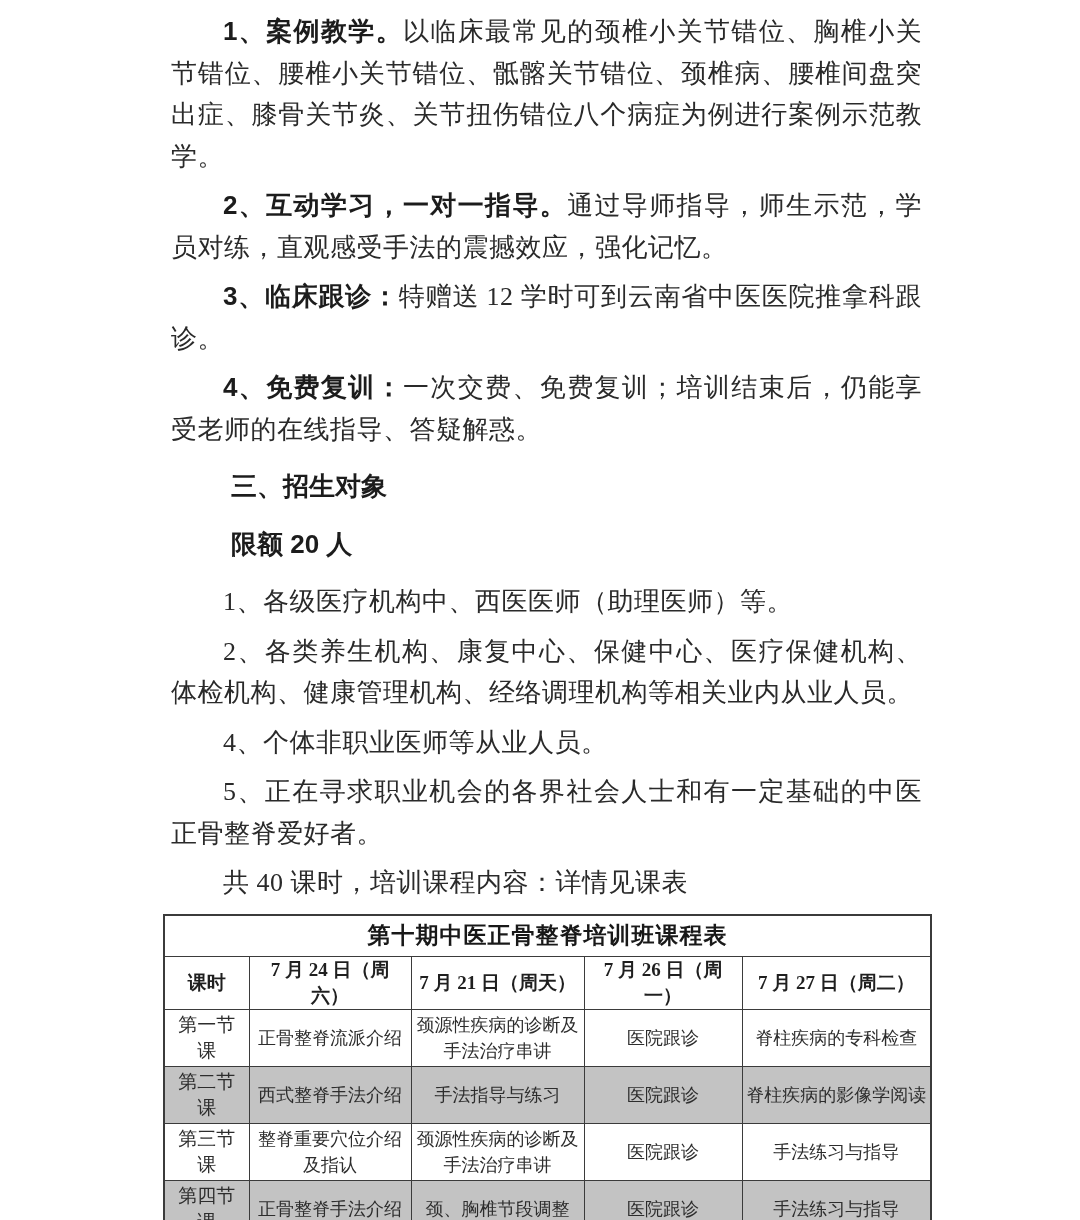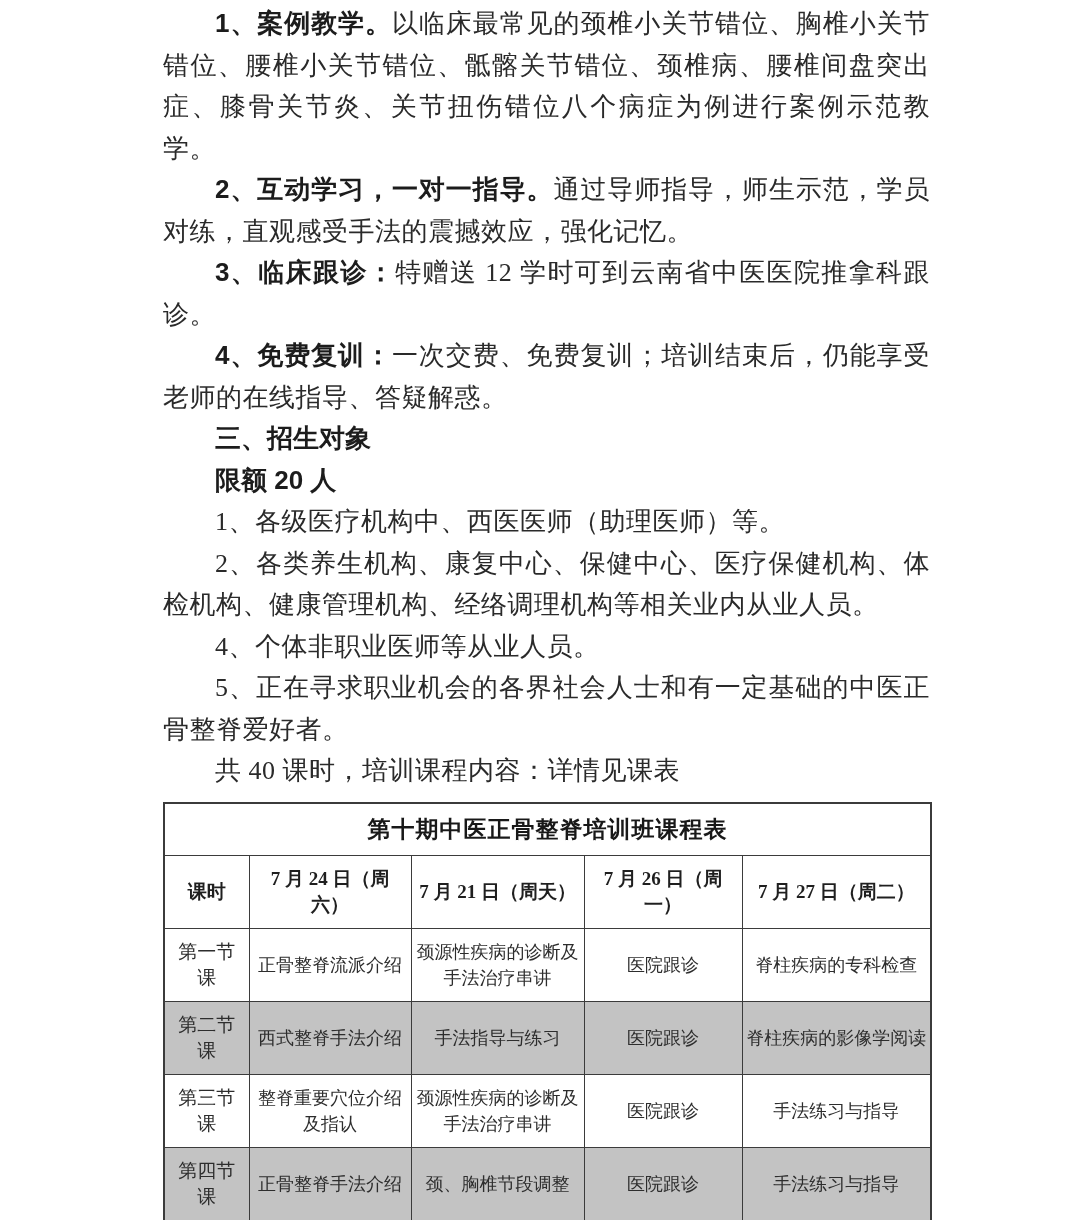--- a/index.html
+++ b/index.html
@@ -15,53 +15,53 @@
     font-family: "Liberation Serif", "DejaVu Serif", serif;
     color: var(--ink, #2a2a2a);
   }
   .content {
     position: absolute;
     left: 163px;
     top: 3px;
     width: 767px;
   }
   .para {
-    margin: 0;
+    margin: 8px;
     font-size: 26px;
     line-height: 41.5px;
     text-align: justify;
     text-indent: 2em;
     letter-spacing: 0.5px;
   }
   .lead {
     font-weight: bold;
     font-family: "Liberation Sans", "DejaVu Sans", sans-serif;
     color: #1c1c1c;
   }
   .heading {
-    margin: 0;
+    margin: 16px;
     font-size: 26px;
     line-height: 41.5px;
     text-indent: 2em;
     font-weight: bold;
     font-family: "Liberation Sans", "DejaVu Sans", sans-serif;
     color: #1c1c1c;
   }
   table.schedule {
     margin-top: 10px;
     width: 767px;
     table-layout: fixed;
     border-collapse: collapse;
     border: 2px solid var(--border, #3b3b3b);
   }
   table.schedule td {
     border: 1px solid var(--border, #3b3b3b);
     text-align: center;
     vertical-align: middle;
-    padding: 10px 3px;
+    padding: 0 3px;
     box-sizing: border-box;
     overflow: hidden;
   }
   td.table-title {
     height: 42px;
     font-size: 23px;
     font-weight: bold;
     color: #181818;
     letter-spacing: 1px;
   }

